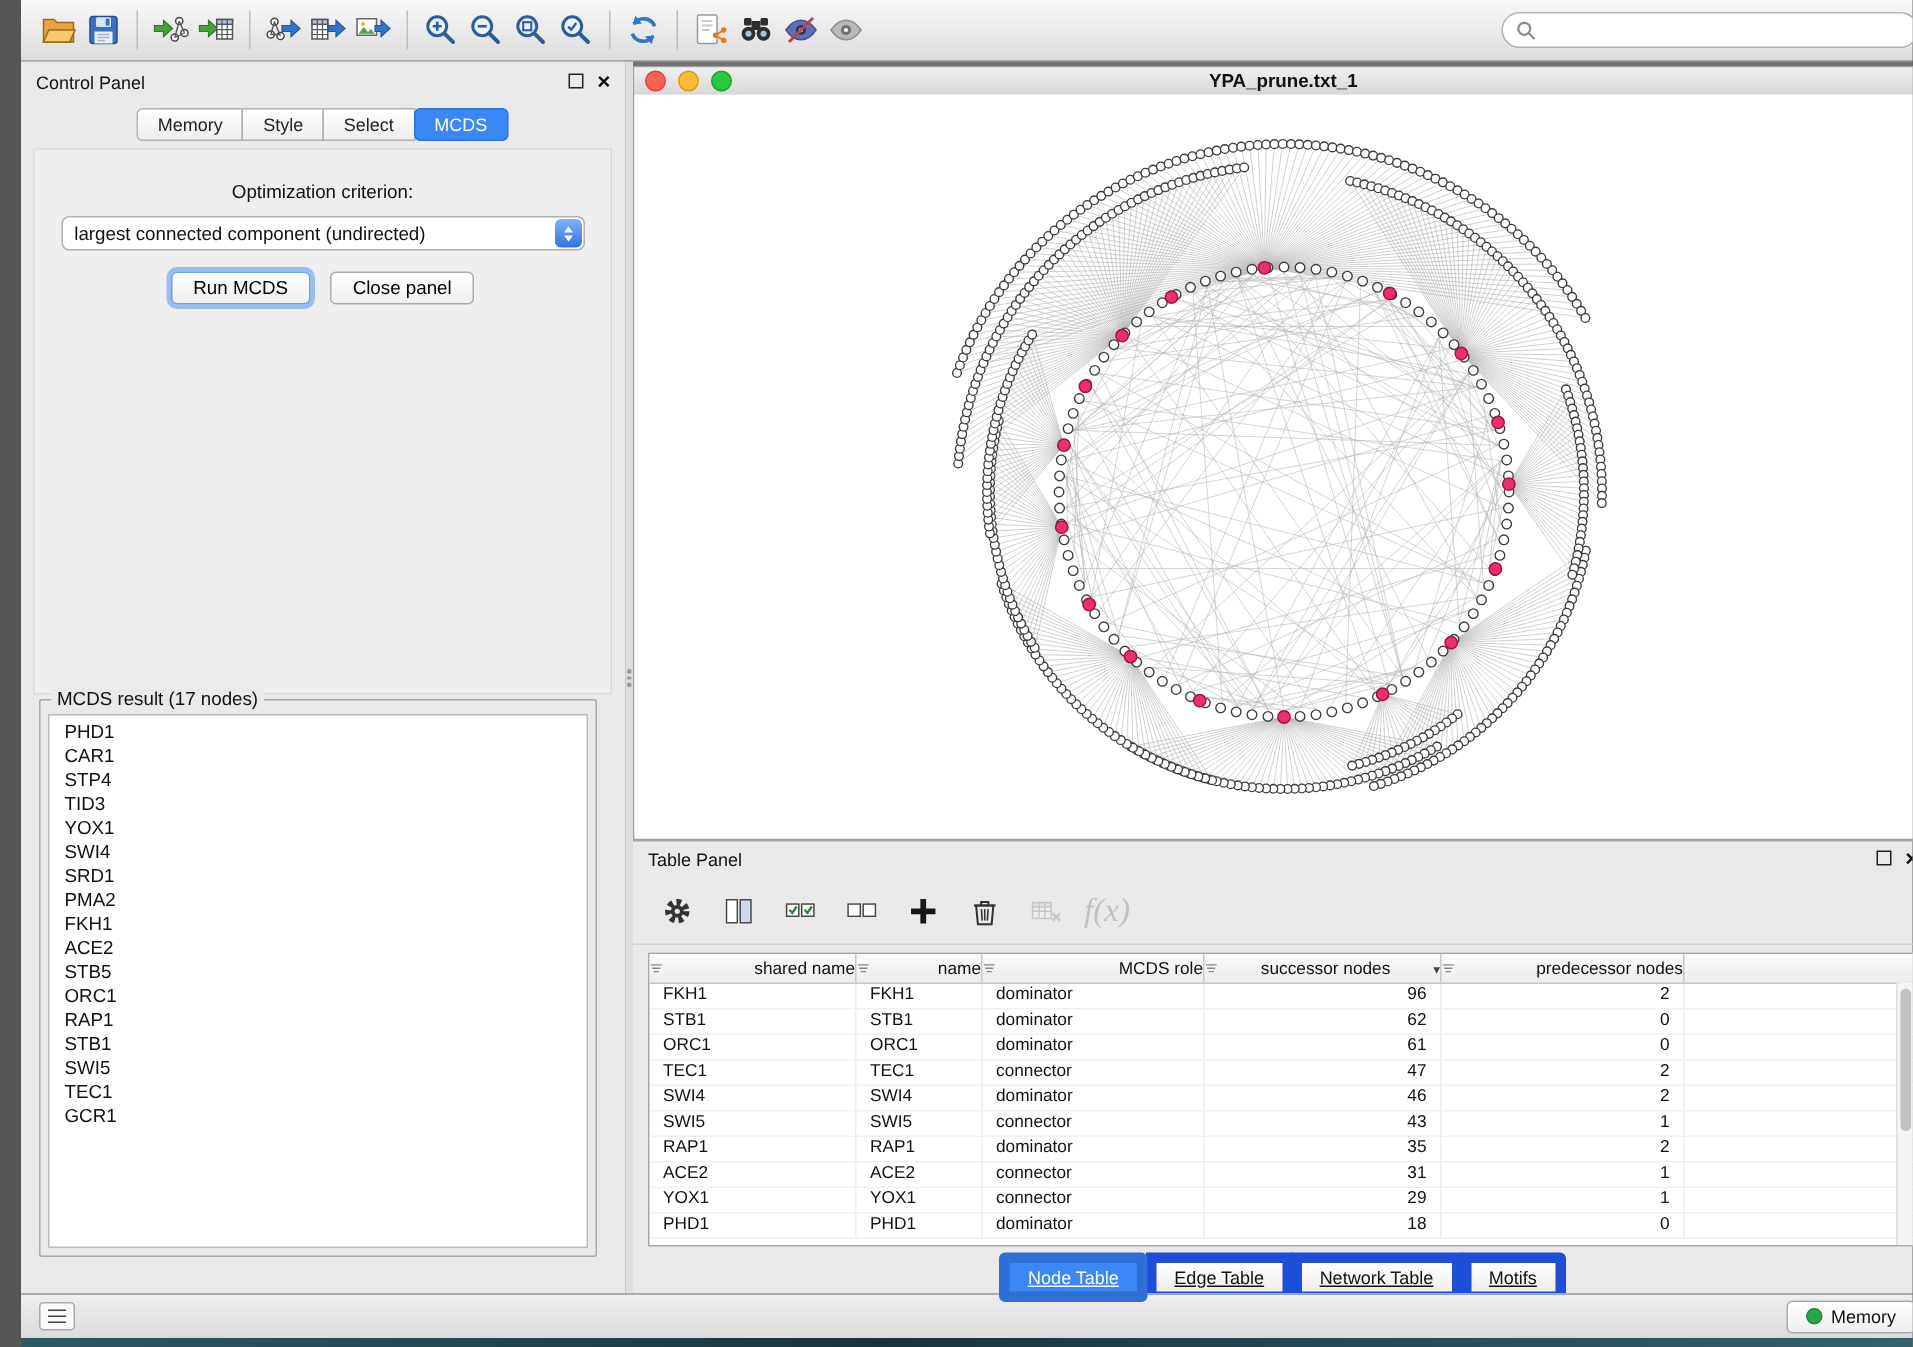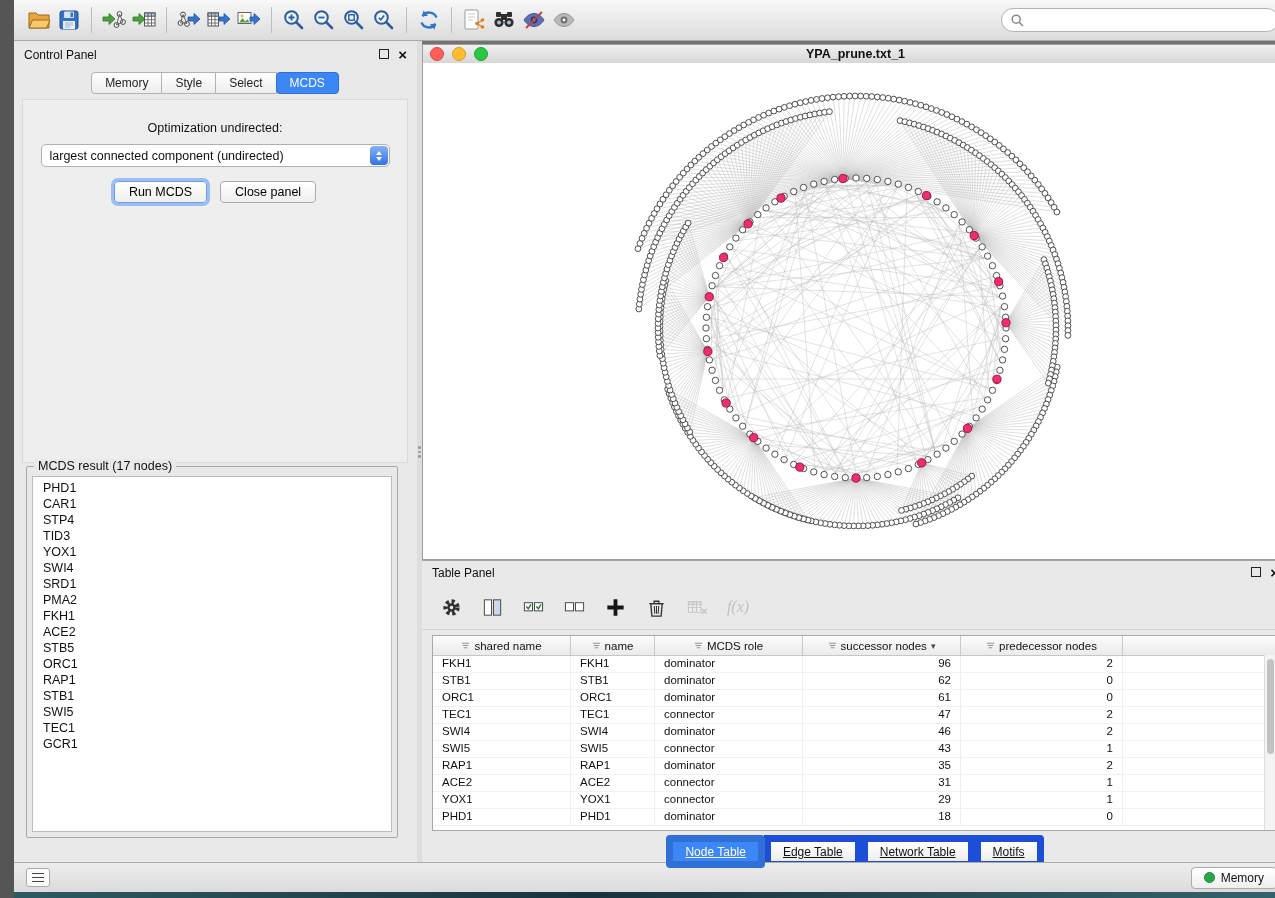--- a/index.html
+++ b/index.html
@@ -80,26 +80,26 @@
 
   
   .table-panel{position:absolute;left:0;right:0;top:519px;bottom:0;background:#e9e9e9;
     border-top:1px solid #a5a5a5;}
   .tp-header{height:24px;display:flex;align-items:center;padding:0 10px;gap:8px;}
   .tp-toolbar{height:44px;display:flex;align-items:center;gap:15px;padding:0 16px;
     border-bottom:1px solid #d2d2d2;}
   .tp-icon{width:26px;height:26px;display:flex;align-items:center;justify-content:center;}
   .tp-icon svg{width:23px;height:23px;}
   .tp-icon.disabled{opacity:.45;}
-  .fx{font-family:"Liberation Serif",serif;font-style:italic;color:#8f8f8f;font-size:16px;}
+  .fx{font-family:"Liberation Serif",serif;font-style:italic;color:#8f8f8f;font-size:22px;}
   .tp-table{position:absolute;left:10px;right:12px;top:74px;height:196px;background:#fff;
     border:1px solid #a8a8a8;box-sizing:border-box;overflow:hidden;}
   .t-header{display:flex;height:19px;background:linear-gradient(#fcfcfc,#ebebeb);
     border-bottom:1px solid #c6c6c6;}
-  .t-hcell{display:flex;align-items:center;justify-content:center;gap:4px;
+  .t-hcell{display:flex;align-items:center;justify-content:space-between;gap:4px;
     border-right:1px solid #c9c9c9;font-size:11.5px;box-sizing:border-box;white-space:nowrap;}
   .sort-arrow{font-size:9px;color:#444;}
   .t-row{display:flex;height:16px;border-bottom:1px solid #f1f1f1;}
   .t-cell{font-size:11.5px;line-height:15px;border-right:1px solid #eeeeee;
     padding:0 9px;white-space:nowrap;overflow:hidden;box-sizing:border-box;}
   .t-cell.num{text-align:right;}
   .w0{width:138px;} .w1{width:84px;} .w2{width:148px;} .w3{width:158px;} .w4{width:162px;}
   .v-scroll{position:absolute;right:0;top:19px;bottom:0;width:11px;background:#f4f4f4;border-left:1px solid #ddd;}
   .v-thumb{position:absolute;left:1.5px;width:7px;border-radius:4px;background:#c2c2c2;top:4px;height:95px;}
   .tp-tabs{position:absolute;left:0;right:0;top:274px;display:flex;justify-content:center;}
@@ -283,21 +283,21 @@
           <span class="close-glyph">×</span>
         </span>
       </div>
       <div class="cp-tabs" id="cp-tabs">
           <span class="cp-tab">Memory</span>
           <span class="cp-tab">Style</span>
           <span class="cp-tab">Select</span>
           <span class="cp-tab active">MCDS</span>
         </div>
       <div class="cp-card">
-        <div class="cp-opt-label">Optimization undirected:</div>
+        <div class="cp-opt-label">Optimization criterion:</div>
         <div class="cp-dropdown">
           <span class="dd-text">largest connected component (undirected)</span>
           <span class="dd-stepper">
               <span class="dd-up"></span>
               <span class="dd-down"></span>
             </span>
         </div>
         <div class="cp-buttons">
           <button class="btn focused">Run MCDS</button>
           <button class="btn">Close panel</button>

